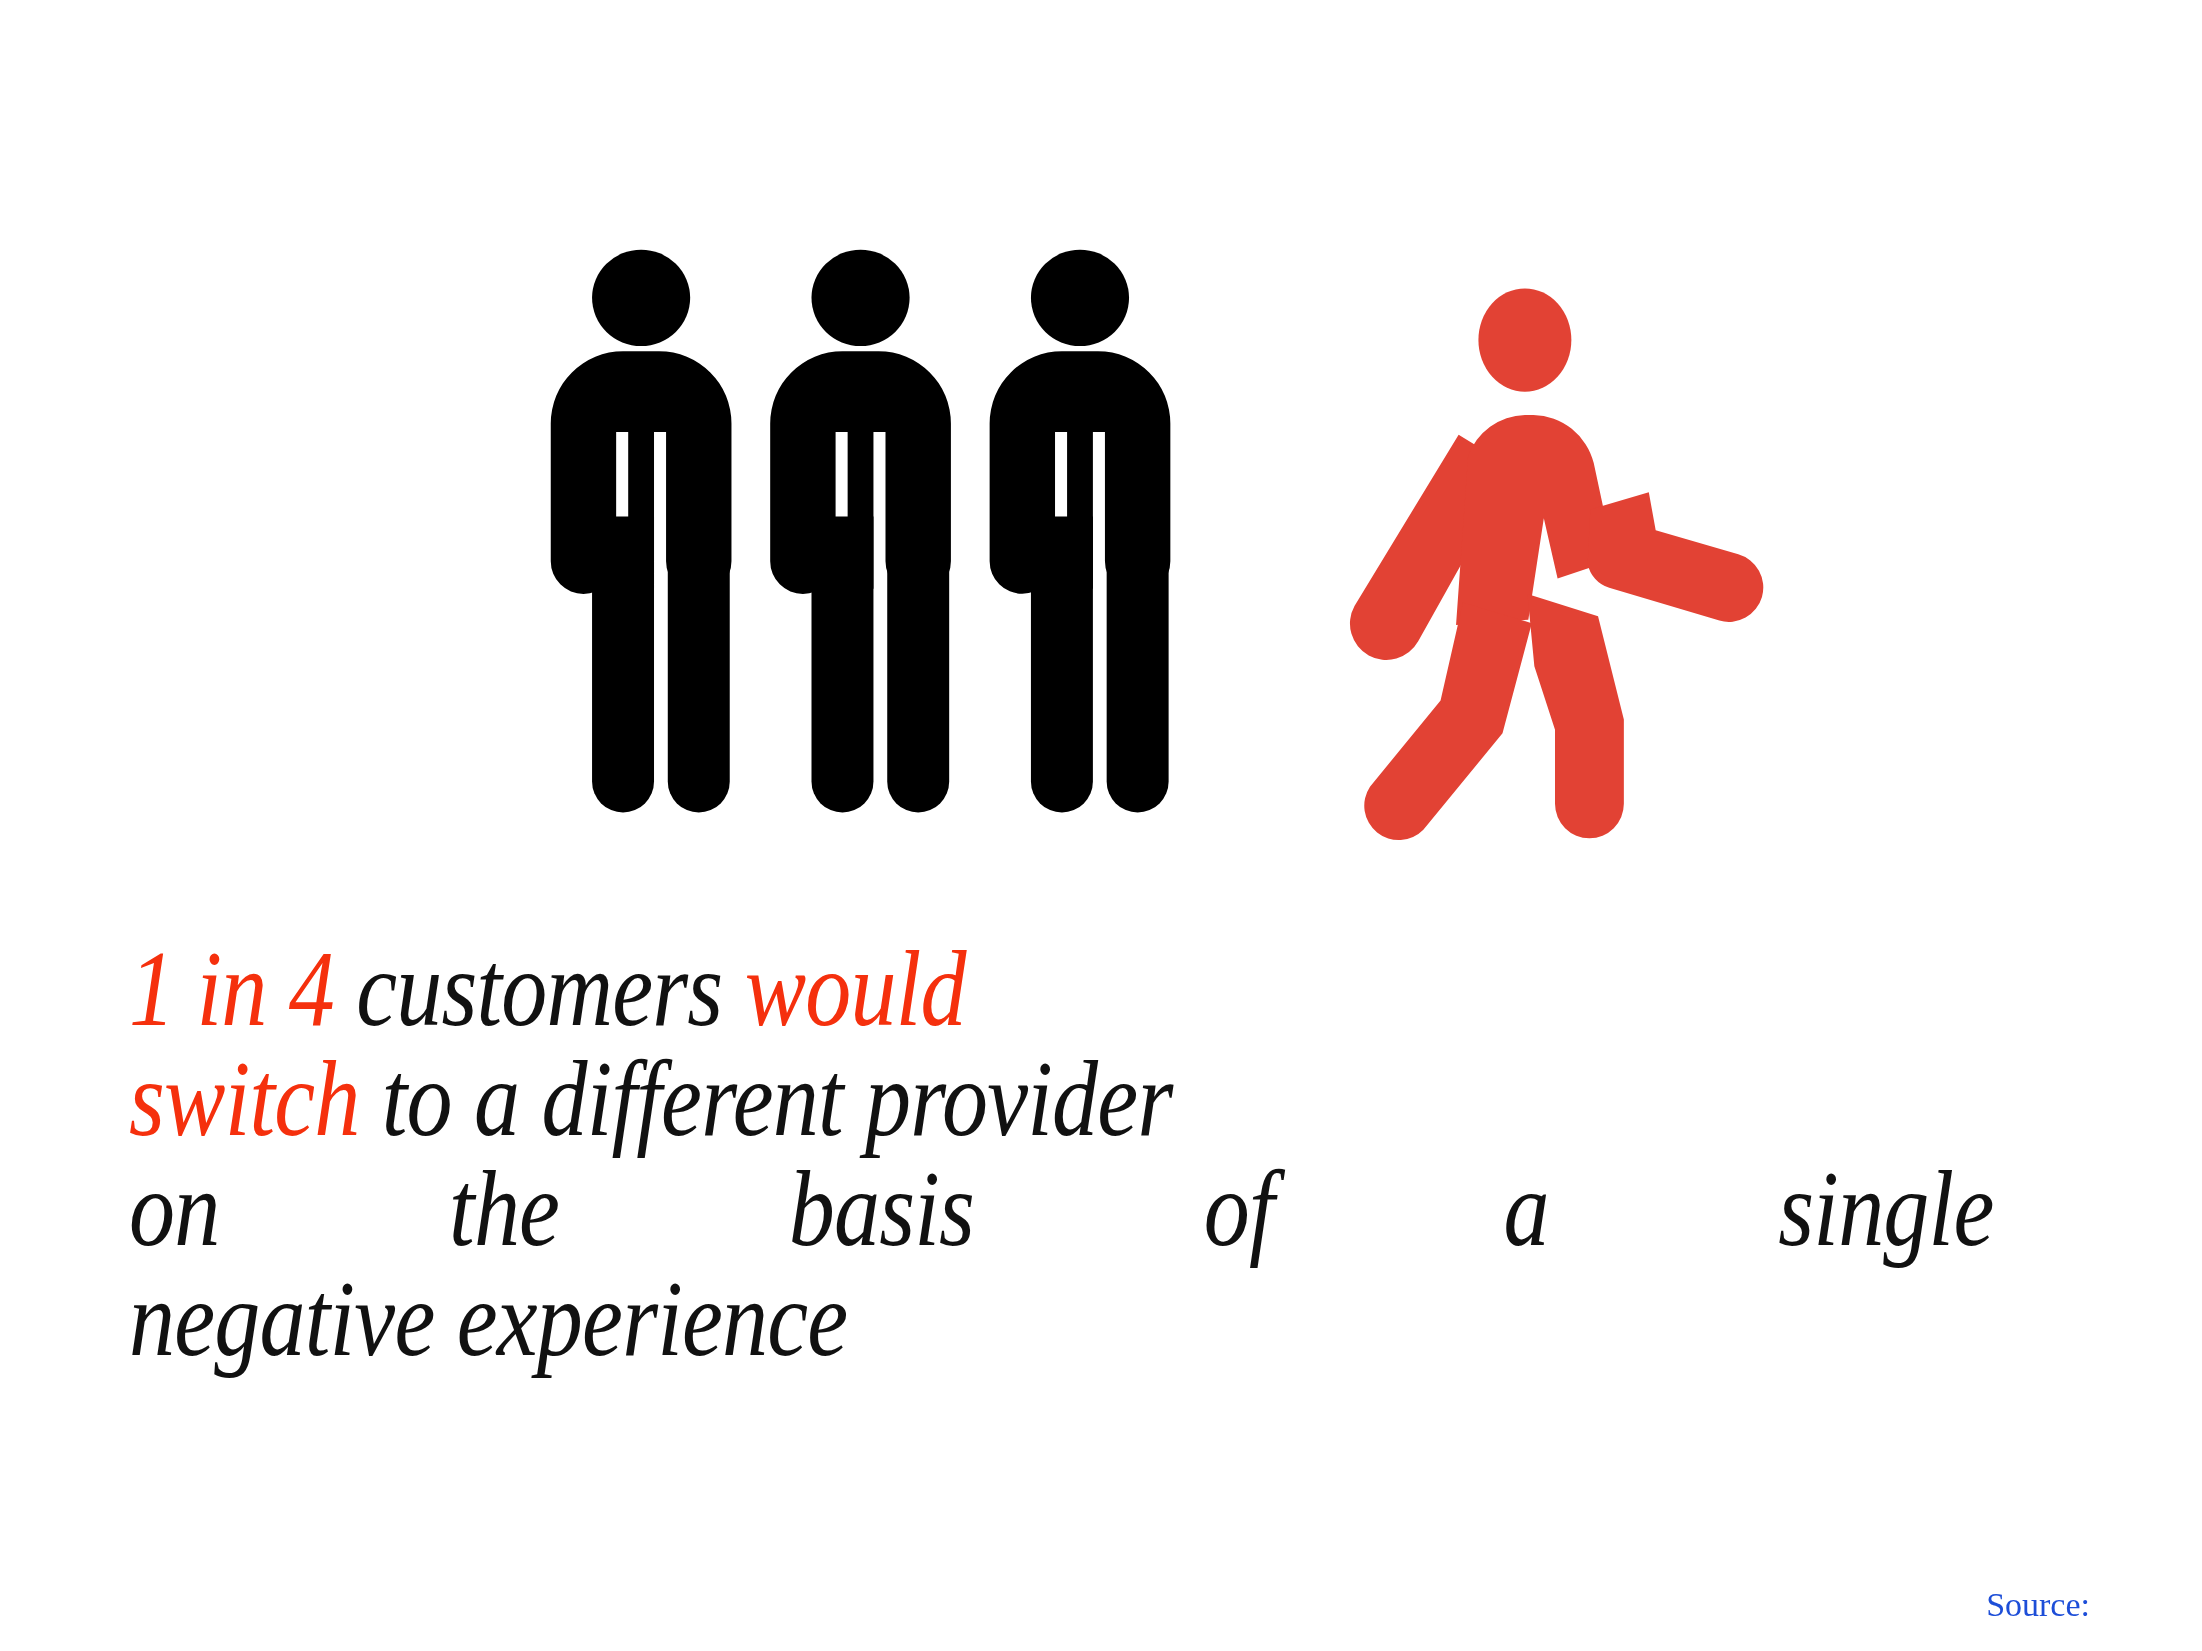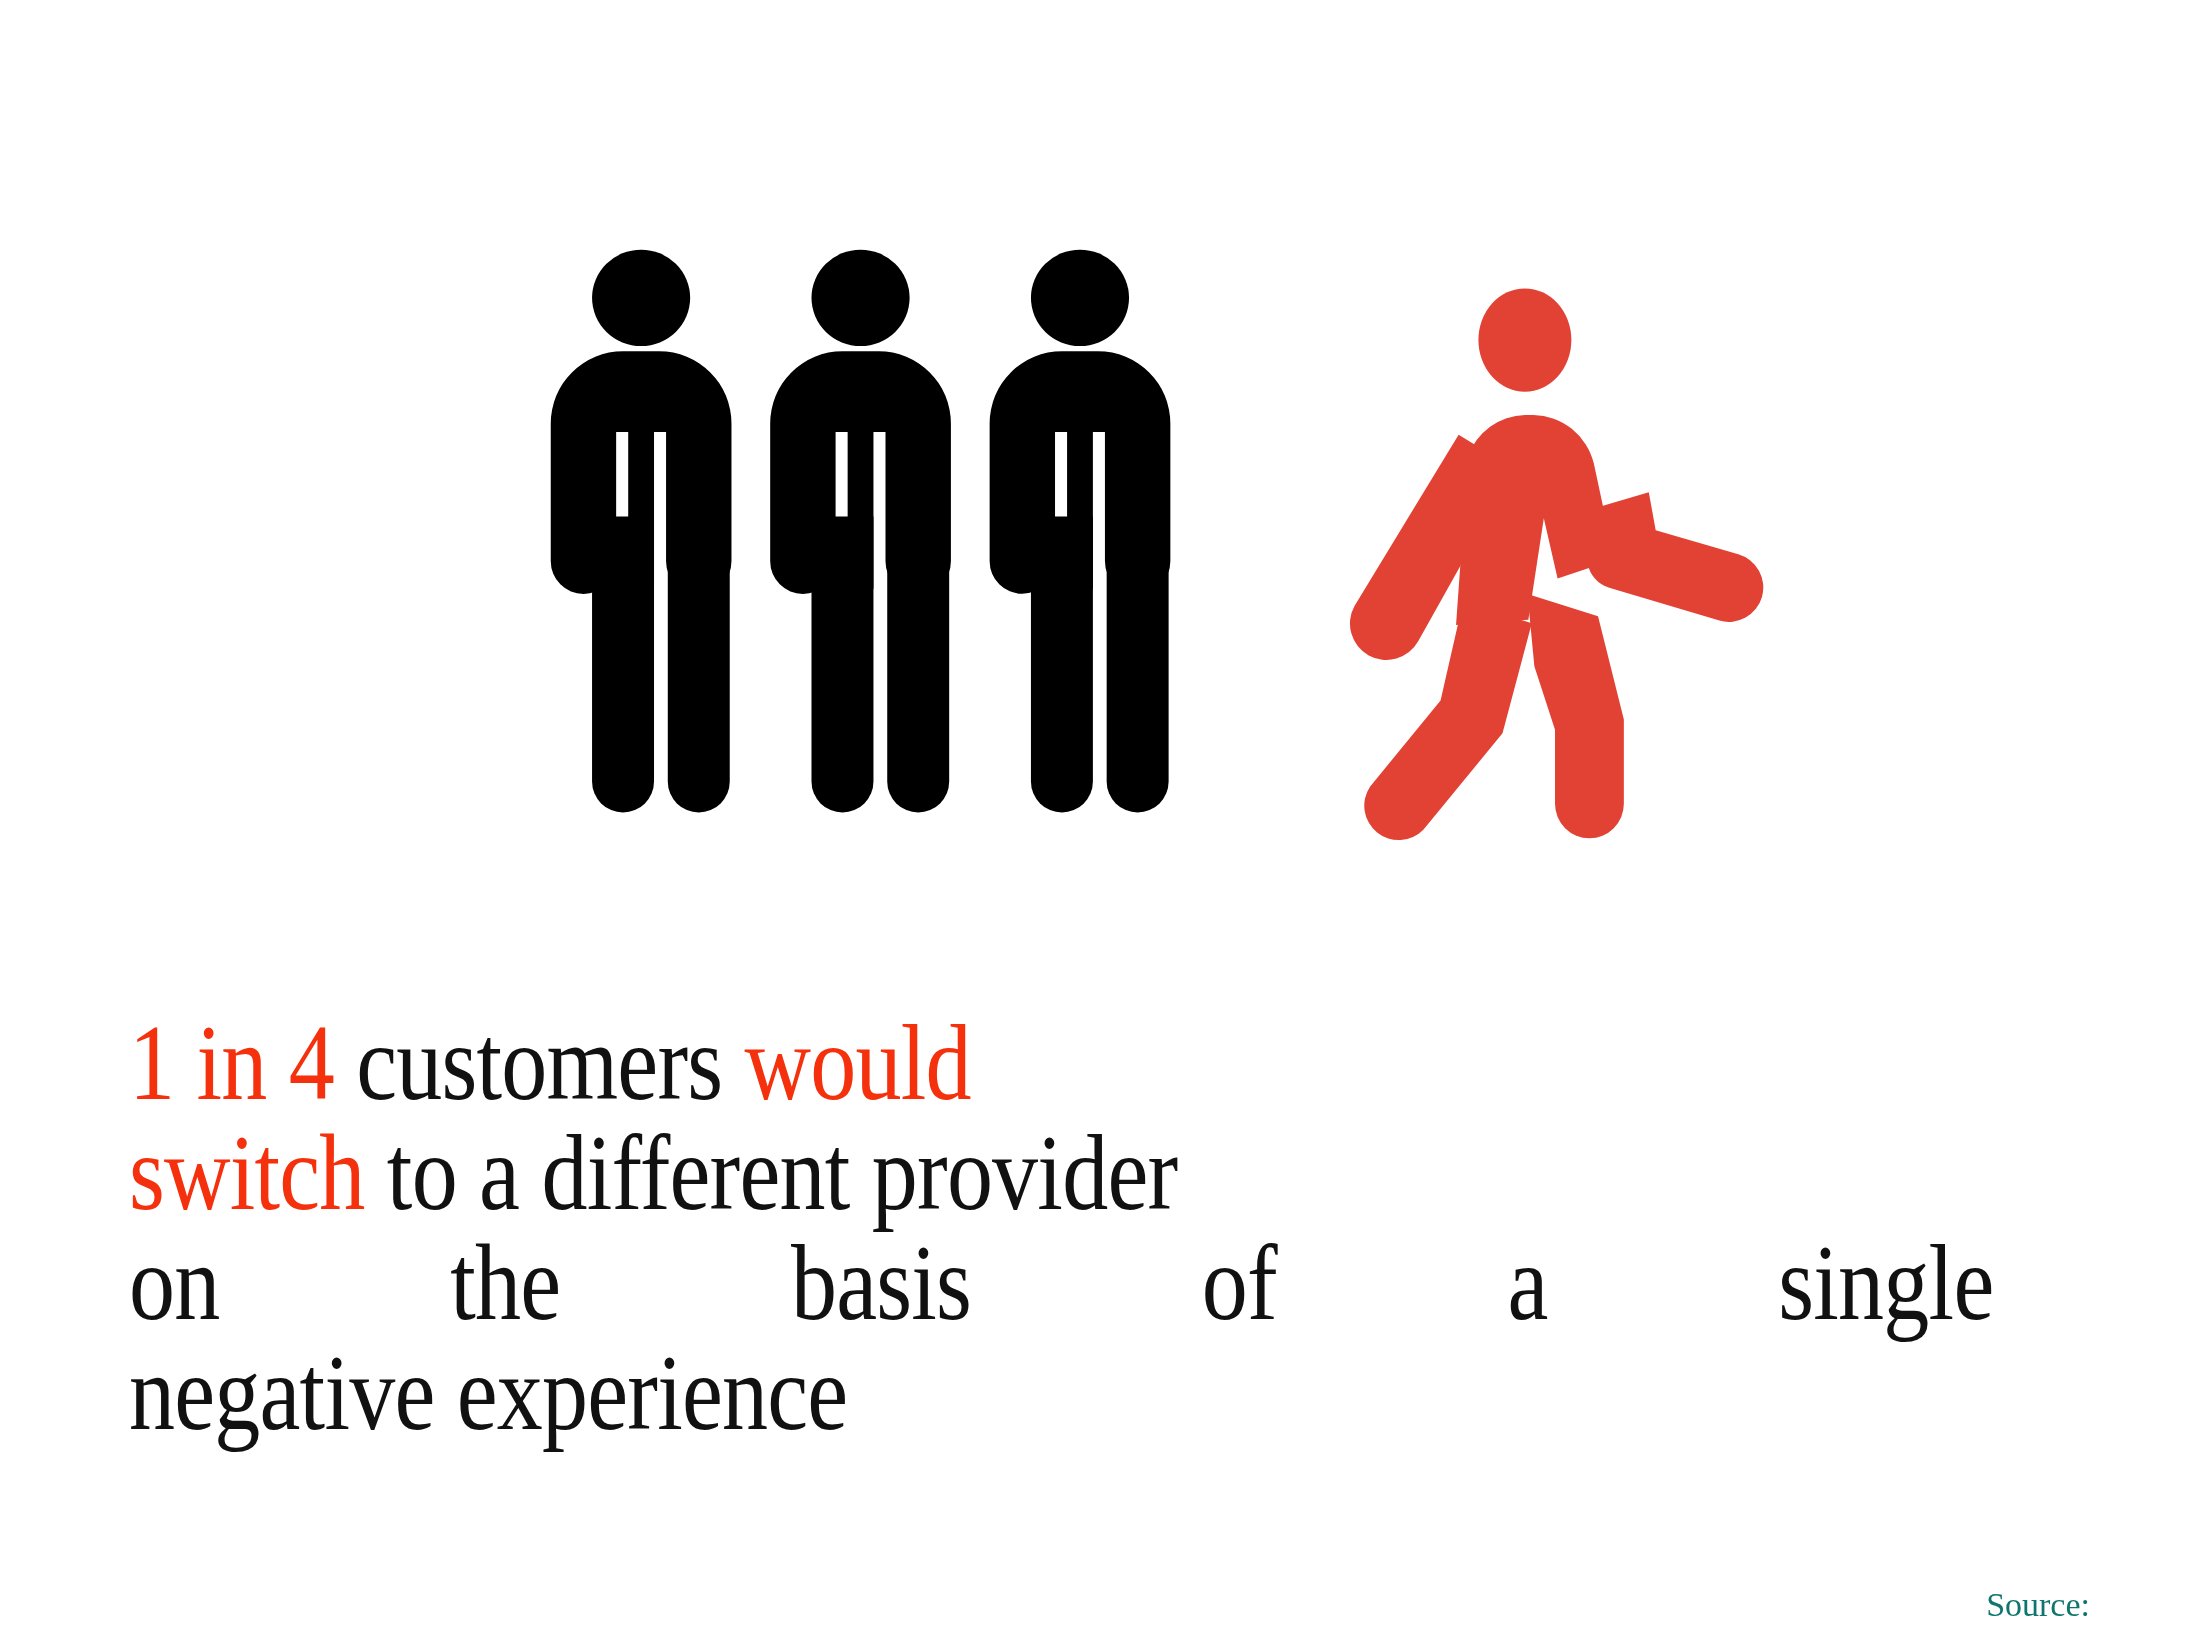--- a/index.html
+++ b/index.html
@@ -26,22 +26,23 @@
   #pictogram-stage svg {
     display: block;
     width: 2203px;
     height: 878px;
   }
 
   
   #headline-block {
     position: absolute;
     left: 129px;
-    top: 1008px;
+    top: 934px;
     width: 1880px;
+    font-style: italic;
   }
   .headline-line {
     font-family: "Liberation Serif", "DejaVu Serif", serif;
     font-size: 107px;
     line-height: 110px;
     font-weight: 400;
     color: #111111;
     letter-spacing: -0.9px;
     white-space: nowrap;
     transform: scaleX(0.86);
@@ -62,21 +63,21 @@
   }
 
   
   #source-label {
     position: absolute;
     right: 113px;
     bottom: 27px;
     font-family: "Liberation Serif", "DejaVu Serif", serif;
     font-size: 34px;
     line-height: 41px;
-    color: #0f766e;
+    color: #1d4ed8;
     white-space: nowrap;
   }
 </style>
 </head>
 <body>
 
 <div id="pictogram-stage">
   <svg viewBox="0 0 2560 1020" xmlns="http://www.w3.org/2000/svg" aria-hidden="true">
 
     <g fill="#000000">

